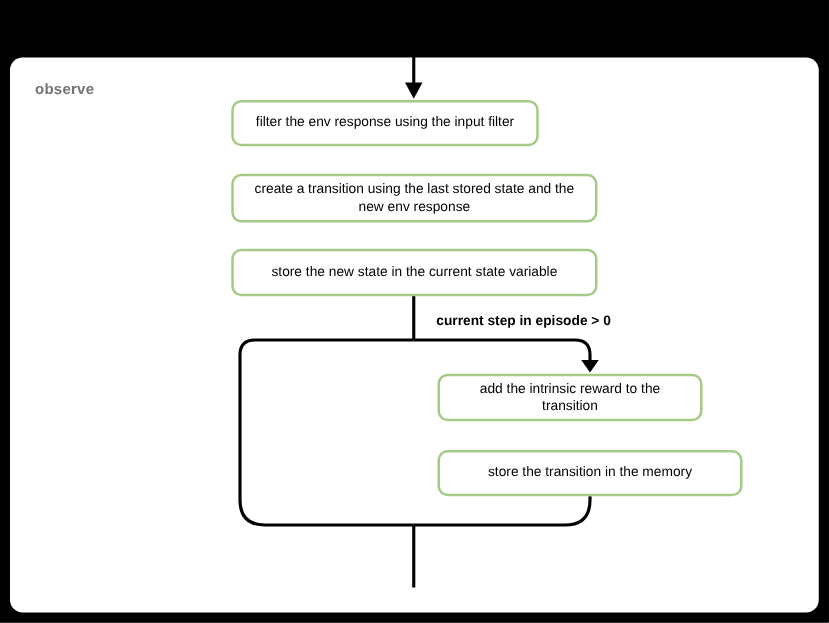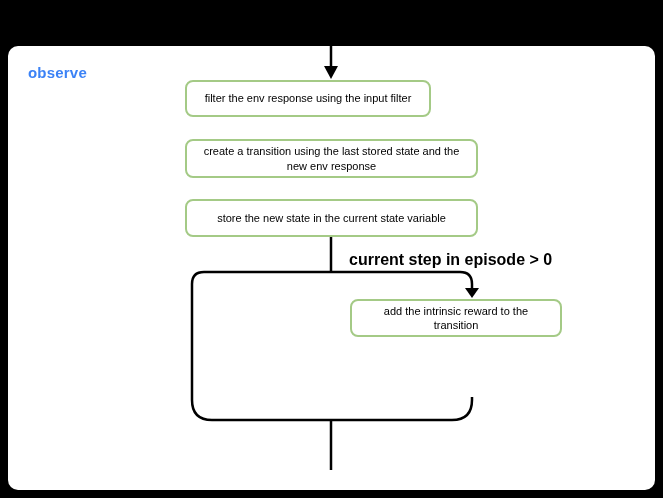--- a/index.html
+++ b/index.html
@@ -13,23 +13,23 @@
   .panel{
     position:absolute;
     left:8px;top:46px;
     width:647px;height:444px;
     background:#fff;
     border-radius:10px;
   }
   .group-title{
     position:absolute;
     left:28px;top:64px;
-    font-size:15px;
+    font-size:12px;
     font-weight:bold;
-    color:#3b82f6;
+    color:#737373;
     letter-spacing:0.2px;
   }
   .edges{
     position:absolute;left:0;top:0;
     width:663px;height:498px;
     pointer-events:none;
   }
   .edges path{
     stroke:#000;
     stroke-width:2.5;
@@ -53,21 +53,21 @@
     box-sizing:border-box;
   }
   .node-filter      {left:185px;top:80px;width:246px;height:37px;}
   .node-create      {left:185px;top:139px;width:293px;height:39px;}
   .node-store-state {left:185px;top:199px;width:293px;height:38px;}
   .node-add-reward  {left:350px;top:299px;width:212px;height:38px;}
   .node-store-trans {left:350px;top:360px;width:244px;height:37px;}
   .branch-label{
     position:absolute;
     left:349px;top:251px;
-    font-size:16px;
+    font-size:11px;
     font-weight:bold;
     color:#000;
     white-space:nowrap;
   }
 </style>
 </head>
 <body>
 
 <div class="canvas">
 
@@ -103,14 +103,17 @@
   <div class="node node-create">
     <span>create a transition using the last stored state and the new env response</span>
   </div>
 
   <div class="branch-label">current step in episode &gt; 0</div>
 
   <div class="node node-add-reward">
     <span>add the intrinsic reward to the transition</span>
   </div>
 
+  <div class="node node-store-trans">
+    <span>store the transition in the memory</span>
+  </div>
 
 </div>
 
 </body></html>

